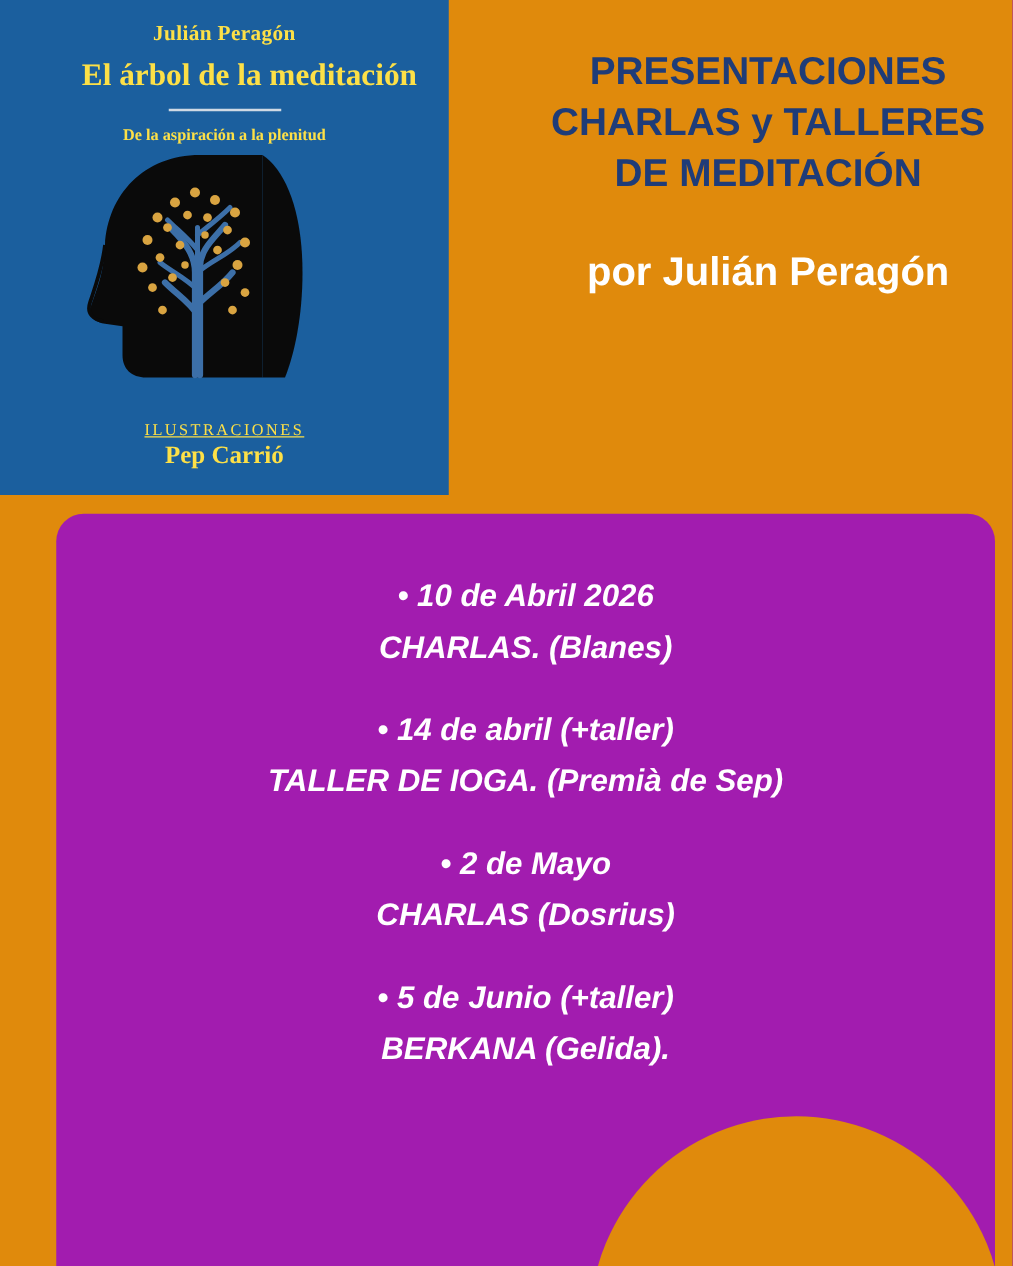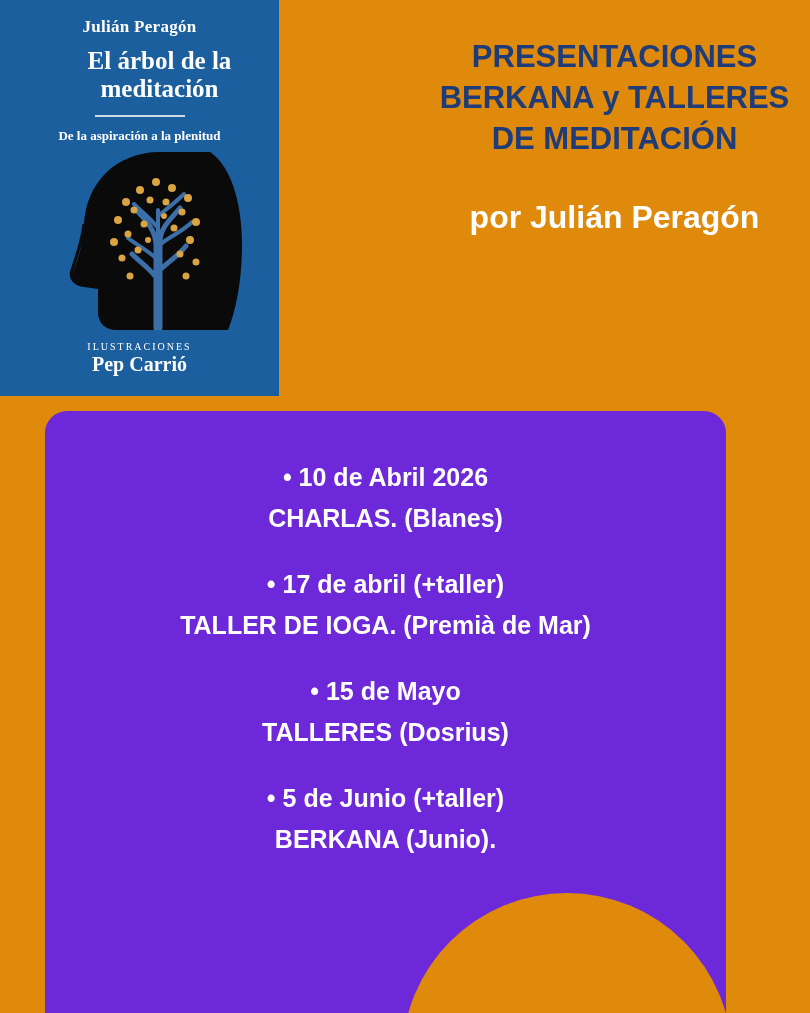--- a/index.html
+++ b/index.html
@@ -13,24 +13,24 @@
     font-family: "Liberation Sans", sans-serif;
     overflow: hidden;
     position: relative;
   }
 
   
   .book-cover {
     position: absolute;
     left: 0;
     top: 0;
-    width: 279px;
+    width: 359px;
     height: 396px;
     background: #1b5f9e;
-    color: #ffffff;
+    color: #fde047;
     text-align: center;
     overflow: hidden;
   }
   .book-author {
     margin-top: 17px;
     font-size: 17px;
     font-weight: bold;
     font-family: "Liberation Serif", serif;
     letter-spacing: .3px;
   }
@@ -57,23 +57,24 @@
     position: relative;
     width: 319px;
     height: 200px;
     margin-top: 6px;
   }
   .cover-art svg { display: block; margin: 0 auto; }
   .book-illus-label {
     position: absolute;
     left: 0; right: 0;
     bottom: 44px;
-    font-size: 10px;
+    font-size: 13px;
     letter-spacing: 2px;
     font-family: "Liberation Serif", serif;
+    text-decoration: underline;
   }
   .book-illus-name {
     position: absolute;
     left: 0; right: 0;
     bottom: 20px;
     font-size: 20px;
     font-weight: bold;
     font-family: "Liberation Serif", serif;
   }
 
@@ -106,25 +107,26 @@
     font-weight: bold;
     text-align: center;
     white-space: nowrap;
   }
 
   
   .events-panel {
     position: absolute;
     left: 45px;
     top: 411px;
-    width: 681px;
+    width: 751px;
     height: 602px;
-    background: #6d28d9;
+    background: #a21caf;
     border-radius: 22px 22px 0 0;
     overflow: hidden;
+    font-style: italic;
   }
   .events-list {
     position: relative;
     z-index: 2;
     padding-top: 46px;
     text-align: center;
     color: #ffffff;
   }
   .event {
     margin-bottom: 26px;
@@ -199,38 +201,38 @@
       </g>
     </svg>
   </div>
 
   <div class="book-illus-label">ILUSTRACIONES</div>
   <div class="book-illus-name">Pep Carrió</div>
 </div>
 
 <div class="header-block">
   <div class="header-line">PRESENTACIONES</div>
-  <div class="header-line">BERKANA y TALLERES</div>
+  <div class="header-line">CHARLAS y TALLERES</div>
   <div class="header-line">DE MEDITACIÓN</div>
   <div class="byline">por Julián Peragón</div>
 </div>
 
 <div class="events-panel">
   <div class="events-list">
     <div class="event">
       <div class="event-date">• 10 de Abril 2026</div>
       <div class="event-place">CHARLAS. (Blanes)</div>
     </div>
     <div class="event">
-      <div class="event-date">• 17 de abril (+taller)</div>
-      <div class="event-place">TALLER DE IOGA. (Premià de Mar)</div>
-    </div>
-    <div class="event">
-      <div class="event-date">• 15 de Mayo</div>
-      <div class="event-place">TALLERES (Dosrius)</div>
+      <div class="event-date">• 14 de abril (+taller)</div>
+      <div class="event-place">TALLER DE IOGA. (Premià de Sep)</div>
+    </div>
+    <div class="event">
+      <div class="event-date">• 2 de Mayo</div>
+      <div class="event-place">CHARLAS (Dosrius)</div>
     </div>
     <div class="event">
       <div class="event-date">• 5 de Junio (+taller)</div>
-      <div class="event-place">BERKANA (Junio).</div>
+      <div class="event-place">BERKANA (Gelida).</div>
     </div>
   </div>
   <div class="orange-arc"></div>
 </div>
 
 </body></html>

